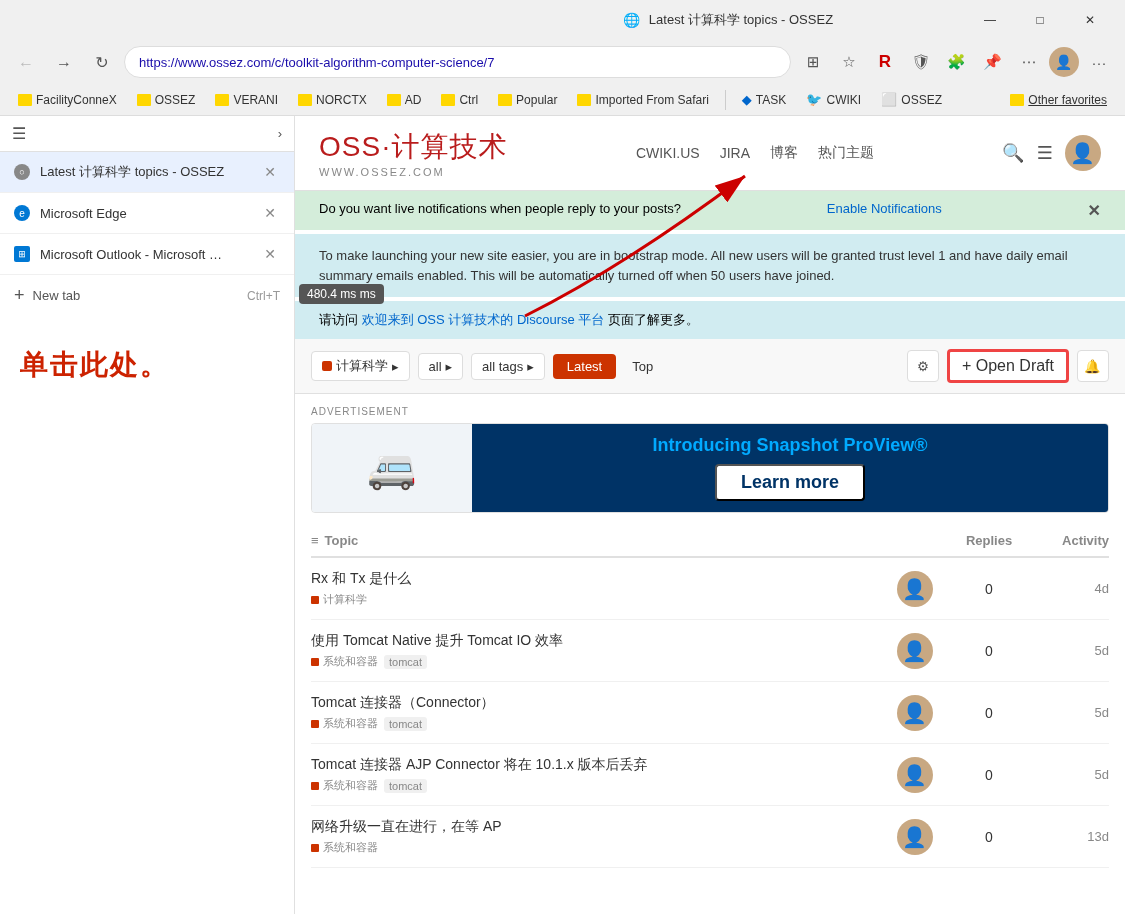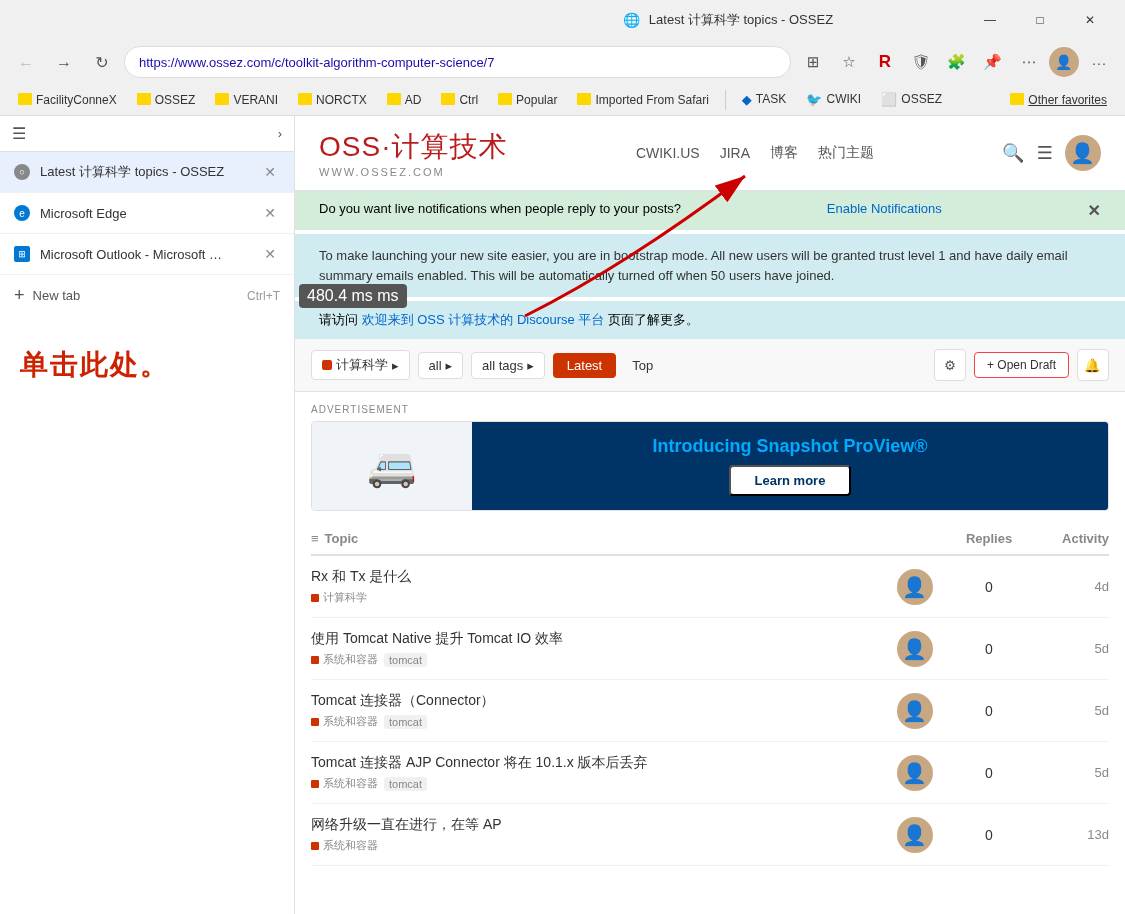--- a/index.html
+++ b/index.html
@@ -19,21 +19,21 @@
     .toolbar { height: 44px; background: #f0f0f0; display: flex; align-items: center; gap: 6px; padding: 0 10px; }
     .nav-btn { width: 32px; height: 32px; border-radius: 50%; border: none; background: transparent; cursor: pointer; display: flex; align-items: center; justify-content: center; color: #555; font-size: 16px; }
     .nav-btn.disabled { color: #bbb; cursor: default; }
     .address-bar { flex: 1; height: 32px; border: none; border-radius: 16px; background: white; padding: 0 14px; font-size: 13px; color: #1a0dab; outline: none; border: 1px solid #ddd; }
     .toolbar-icons { display: flex; gap: 4px; align-items: center; }
     .toolbar-icon { width: 32px; height: 32px; border-radius: 50%; border: none; background: transparent; cursor: pointer; display: flex; align-items: center; justify-content: center; color: #555; font-size: 15px; }
     .profile-icon { width: 30px; height: 30px; border-radius: 50%; background: #c8a882; overflow: hidden; display: flex; align-items: center; justify-content: center; }
 
     
     .bookmarks-bar { height: 32px; background: #f0f0f0; display: flex; align-items: center; padding: 0 10px; gap: 4px; border-bottom: 1px solid #ddd; overflow: hidden; }
-    .bookmark-item { display: flex; gap: 4px; padding: 2px 8px; border-radius: 4px; cursor: pointer; white-space: nowrap; font-size: 12px; color: #333; }
+    .bookmark-item { display: flex; align-items: center; gap: 4px; padding: 2px 8px; border-radius: 4px; cursor: pointer; white-space: nowrap; font-size: 12px; color: #333; }
     .bookmark-folder { width: 14px; height: 12px; background: #ffd700; border-radius: 1px; display: inline-block; }
     .bookmark-sep { width: 1px; height: 20px; background: #ccc; margin: 0 4px; }
     .other-favs { margin-left: auto; text-decoration: underline; }
 
     
     .main-area { display: flex; flex: 1; overflow: hidden; }
 
     
     .sidebar { width: 295px; background: white; border-right: 1px solid #e0e0e0; display: flex; flex-direction: column; overflow: hidden; }
     .sidebar-header { display: flex; align-items: center; justify-content: space-between; padding: 8px 12px; border-bottom: 1px solid #e0e0e0; }
@@ -78,34 +78,34 @@
     .visit-link { color: #0066cc; text-decoration: none; }
 
     
     .filter-bar { display: flex; align-items: center; gap: 8px; padding: 10px 16px; background: #f8f8f8; border-bottom: 1px solid #e0e0e0; flex-wrap: wrap; }
     .filter-btn { display: flex; align-items: center; gap: 4px; padding: 5px 10px; border: 1px solid #ddd; border-radius: 4px; background: white; cursor: pointer; font-size: 13px; color: #333; }
     .filter-btn .cat-dot { width: 10px; height: 10px; border-radius: 2px; background: #cc3300; display: inline-block; }
     .filter-btn-active { background: #cc3300; color: white; border-color: #cc3300; border: none; padding: 5px 14px; border-radius: 4px; font-size: 13px; cursor: pointer; }
     .filter-btn-top { background: transparent; border: none; font-size: 13px; cursor: pointer; color: #333; padding: 5px 8px; }
     .filter-actions { margin-left: auto; display: flex; align-items: center; gap: 8px; }
     .icon-btn { width: 32px; height: 32px; border: 1px solid #ddd; border-radius: 4px; background: white; cursor: pointer; display: flex; align-items: center; justify-content: center; color: #555; }
-    .open-draft-btn { padding: 5px 12px; border: 1px solid #ef4444; border-radius: 4px; background: white; cursor: pointer; font-size: 12px; color: #333; display: flex; align-items: flex-start; gap: 4px; }
+    .open-draft-btn { padding: 5px 12px; border: 3px solid #ef4444; border-radius: 4px; background: white; cursor: pointer; font-size: 16px; color: #333; display: flex; align-items: flex-start; gap: 4px; }
     .bell-btn { width: 32px; height: 32px; border: 1px solid #ddd; border-radius: 4px; background: white; cursor: pointer; display: flex; align-items: center; justify-content: center; color: #555; }
 
     
     .ad-section { padding: 12px 16px; }
     .ad-label { font-size: 10px; color: #888; letter-spacing: 1px; margin-bottom: 6px; }
     .ad-banner { background: white; border: 1px solid #e0e0e0; border-radius: 4px; overflow: hidden; display: flex; height: 90px; }
     .ad-left { background: #f0f4f8; width: 160px; display: flex; align-items: center; justify-content: center; padding: 10px; }
     .ad-truck { font-size: 40px; }
     .ad-right { flex: 1; background: #003366; display: flex; flex-direction: column; align-items: center; justify-content: center; gap: 8px; padding: 10px; }
     .ad-brand { color: white; font-size: 22px; font-weight: bold; letter-spacing: 1px; font-style: italic; }
     .ad-sub { color: #aac; font-size: 10px; letter-spacing: 2px; }
     .ad-headline { color: #00aaff; font-size: 18px; font-weight: bold; }
-    .ad-learn { background: white; color: #003366; padding: 6px 24px; border-radius: 4px; font-size: 13px; font-weight: bold; cursor: pointer; }
+    .ad-learn { background: white; color: #003366; padding: 6px 24px; border-radius: 4px; font-size: 18px; font-weight: bold; cursor: pointer; }
 
     
     .topic-list { padding: 0 16px; }
     .topic-header { display: flex; align-items: center; padding: 8px 0; border-bottom: 2px solid #e0e0e0; font-size: 13px; color: #888; font-weight: 600; }
     .topic-header .topic-col { flex: 1; display: flex; align-items: center; gap: 6px; }
     .topic-header .replies-col { width: 80px; text-align: center; }
     .topic-header .activity-col { width: 80px; text-align: right; }
 
     .topic-row { display: flex; align-items: center; padding: 12px 0; border-bottom: 1px solid #f0f0f0; }
     .topic-info { flex: 1; }
@@ -254,21 +254,21 @@
 
       <div class="annotation">
         <span>单击此处。</span>
       </div>
     </div>
 
     <div class="web-content">
       <div class="web-inner">
 
         <div style="position:relative;">
-          <div style="position:absolute; top:168px; left:4px; background:#555; color:white; font-size:16px; padding:3px 8px; border-radius:4px; z-index:10; white-space:nowrap;">
+          <div style="position:absolute; top:168px; left:4px; background:#555; color:white; font-size:12px; padding:3px 8px; border-radius:4px; z-index:10; white-space:nowrap;">
             <span>480.4 ms</span>
             <span> ms</span>
           </div>
 
           <svg style="position:absolute; top:0; left:150px; width:400px; height:220px; pointer-events:none; z-index:20;">
             <defs>
               <marker id="arrowhead" markerWidth="10" markerHeight="7" refX="10" refY="3.5" orient="auto">
                 <polygon points="0 0, 10 3.5, 0 7" fill="#cc0000"></polygon>
               </marker>
             </defs>

